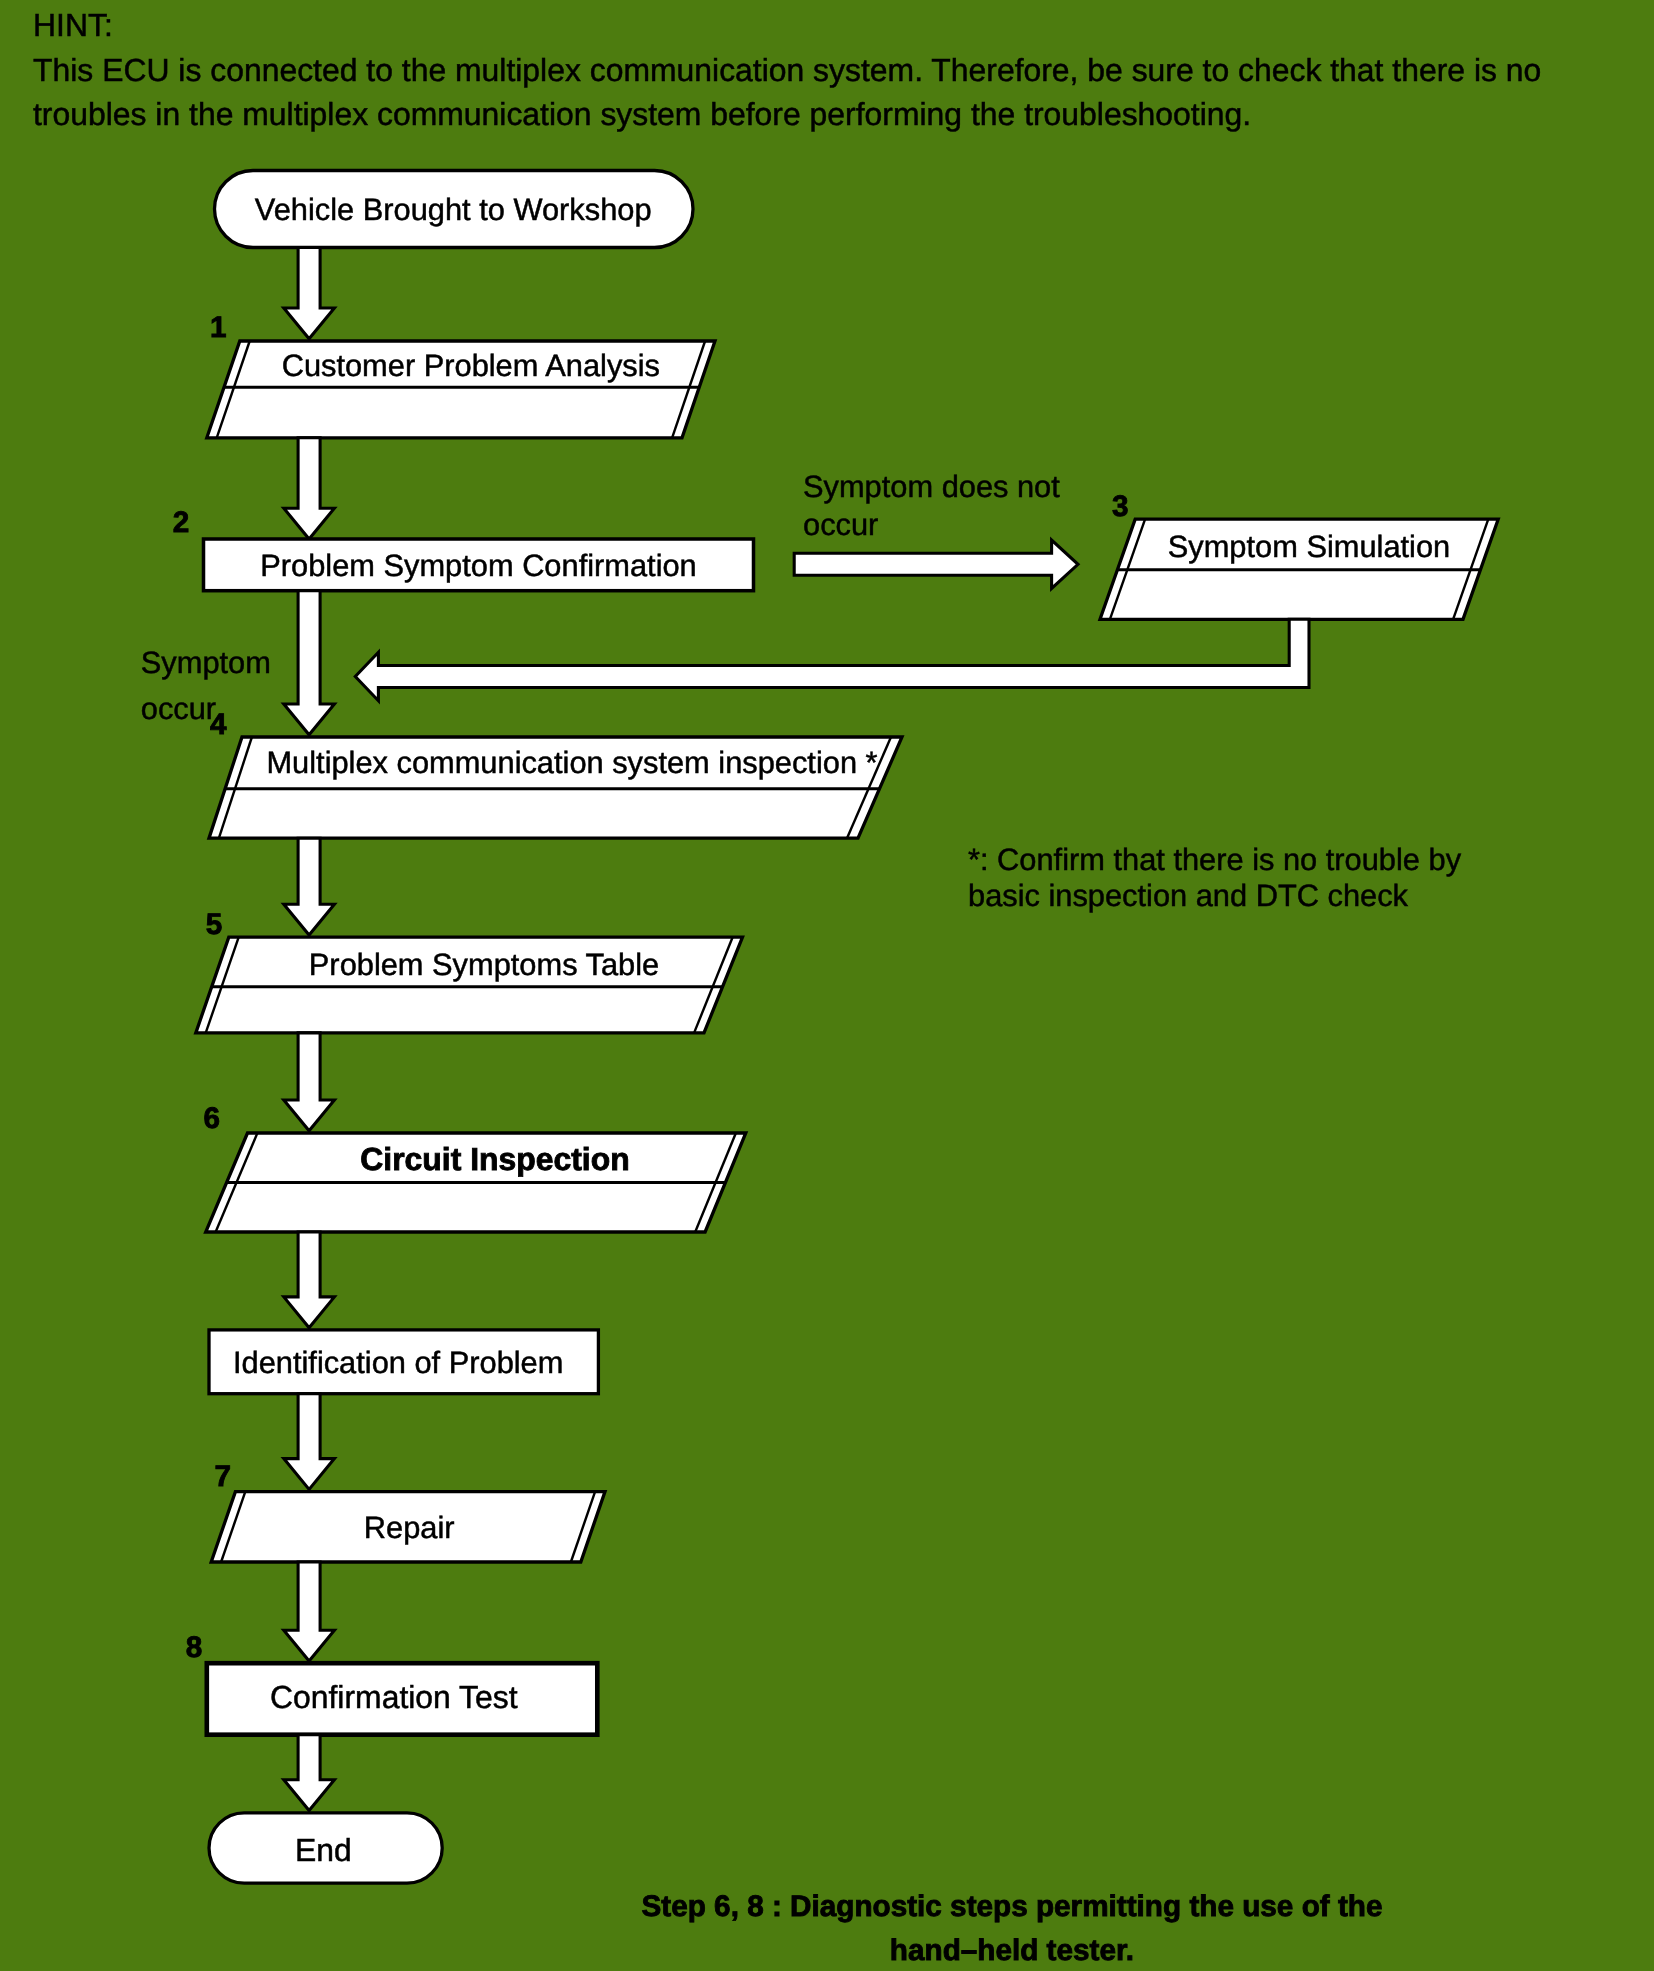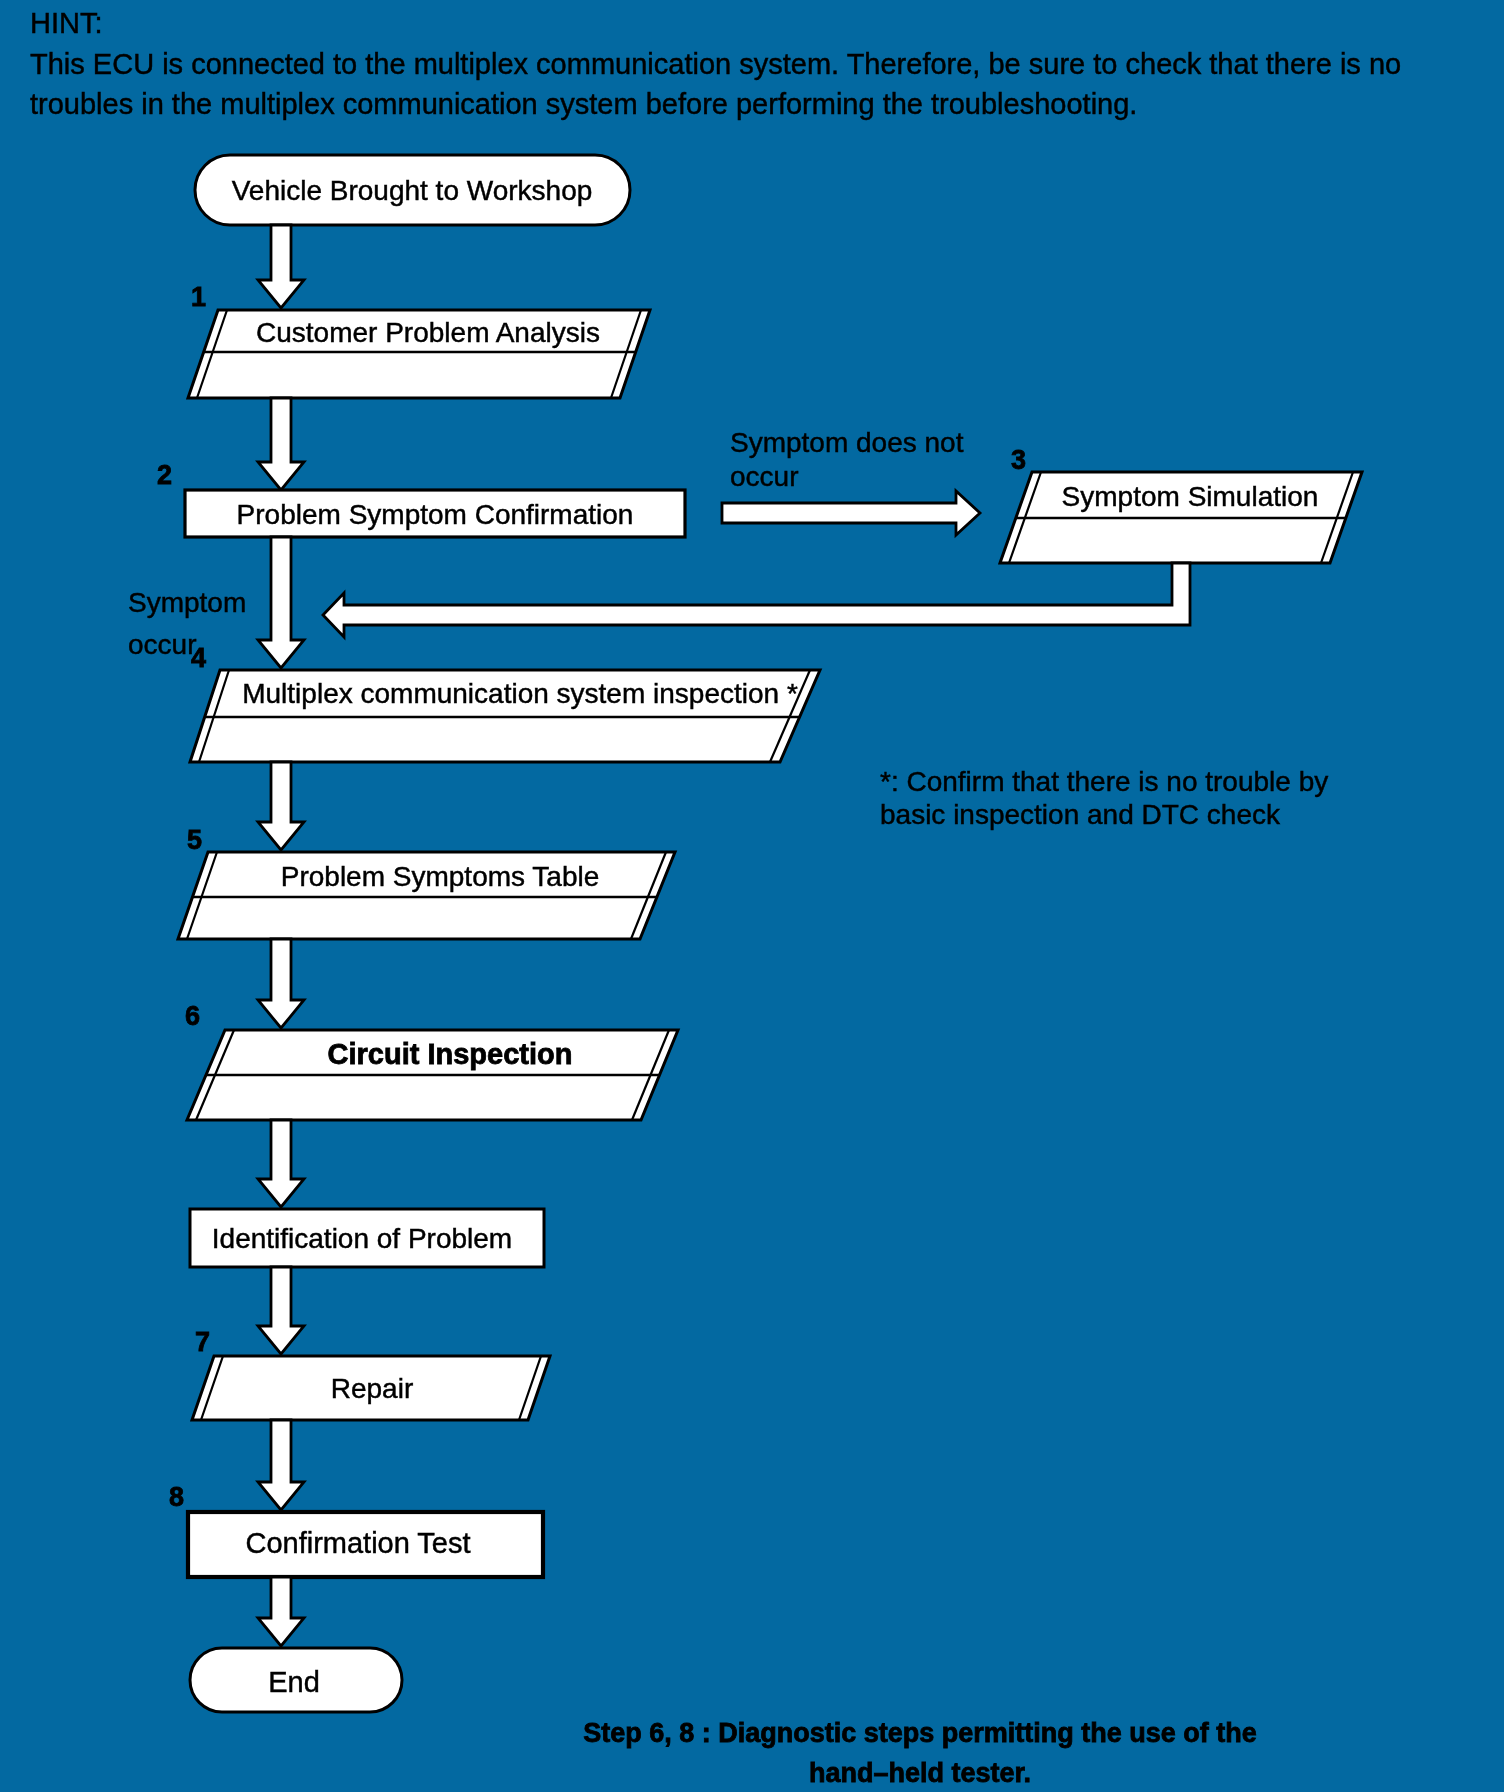--- a/index.html
+++ b/index.html
@@ -1,19 +1,19 @@
 <!DOCTYPE html>
 <html><head>
 <meta charset="utf-8">
 <style>
   html,body{margin:0;padding:0;background:#ffffff;}
   .page{
     position:relative;
     width:1504px;height:1792px;
-    background:#0369a1;
+    background:#4d7c0f;
     font-family:"Liberation Sans","DejaVu Sans",sans-serif;
     overflow:hidden;
   }
   svg{display:block;}
   
   text{
     fill:#000;
     stroke:#000;
     stroke-width:0.45px;
     font-family:"Liberation Sans","DejaVu Sans",sans-serif;

